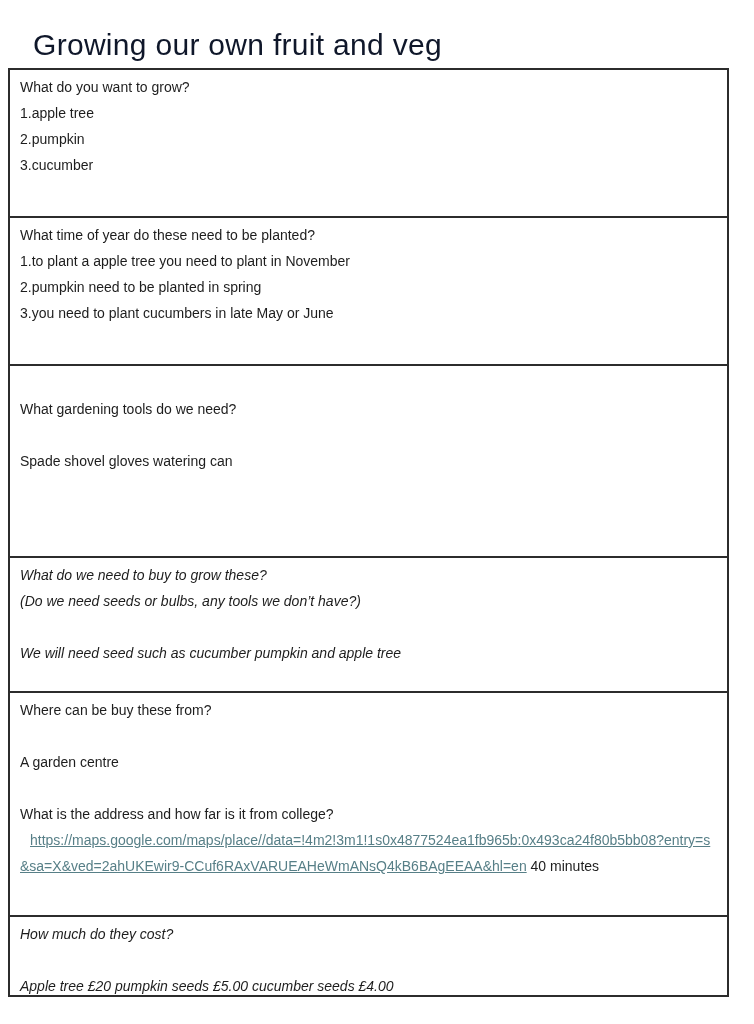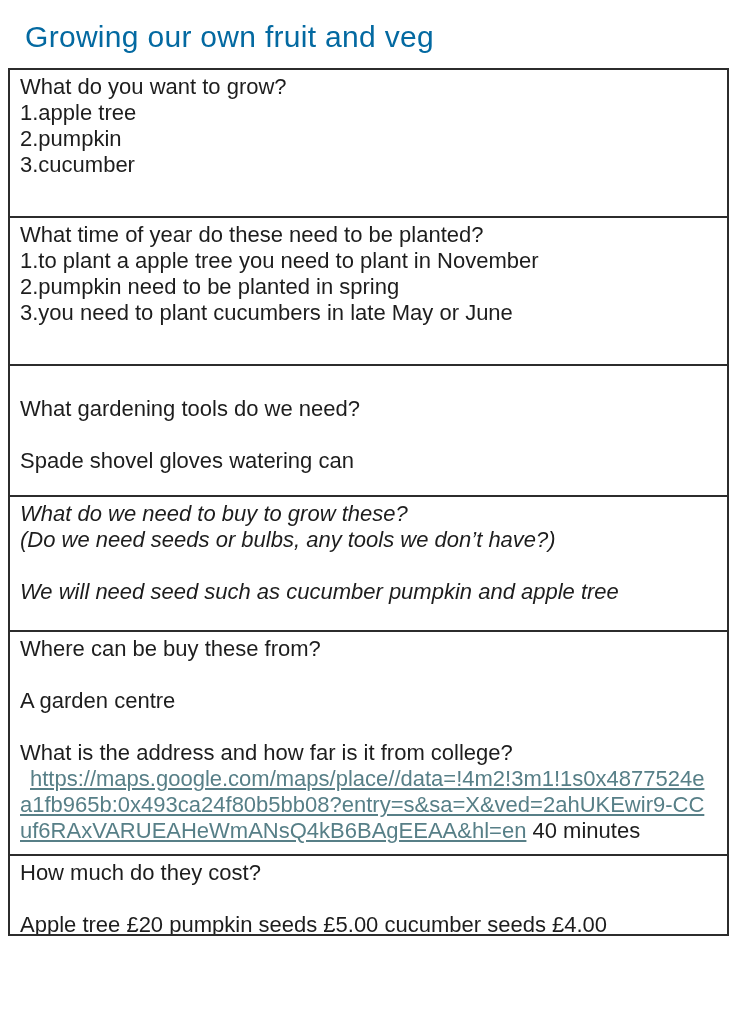--- a/index.html
+++ b/index.html
@@ -12,51 +12,51 @@
     width: 754px;
     height: 1024px;
     font-family: "Liberation Sans", sans-serif;
     color: #1d1d1d;
     overflow: hidden;
   }
   .page-title {
     position: absolute;
     left: 25px;
     top: 20px;
-    margin: 0;
+    margin: 8px;
     font-size: 30px;
     font-weight: 400;
     letter-spacing: 0.3px;
-    color: #0369a1;
+    color: #0f172a;
   }
   .grid {
     position: absolute;
     left: 8px;
     top: 68px;
     width: 717px;
     border: 2px solid #2c2c2c;
     background: #ffffff;
     box-sizing: content-box;
   }
   .row {
     box-sizing: border-box;
     border-bottom: 2px solid #2c2c2c;
     padding: 4px 14px 0 10px;
     overflow: hidden;
   }
   .row:last-child { border-bottom: none; }
   .row-1 { height: 148px; }
   .row-2 { height: 148px; }
-  .row-3 { height: 131px; }
+  .row-3 { height: 192px; }
   .row-4 { height: 135px; font-style: italic; }
   .row-5 { height: 224px; }
-  .row-6 { height: 78px; }
+  .row-6 { height: 78px; font-style: italic; }
   .row p {
     margin: 0;
-    font-size: 22px;
+    font-size: 14px;
     line-height: 26px;
     min-height: 26px;
     color: #1d1d1d;
   }
   .link-line {
     word-break: break-all;
   }
   .maps-link {
     color: #577f87;
     text-decoration: underline;

